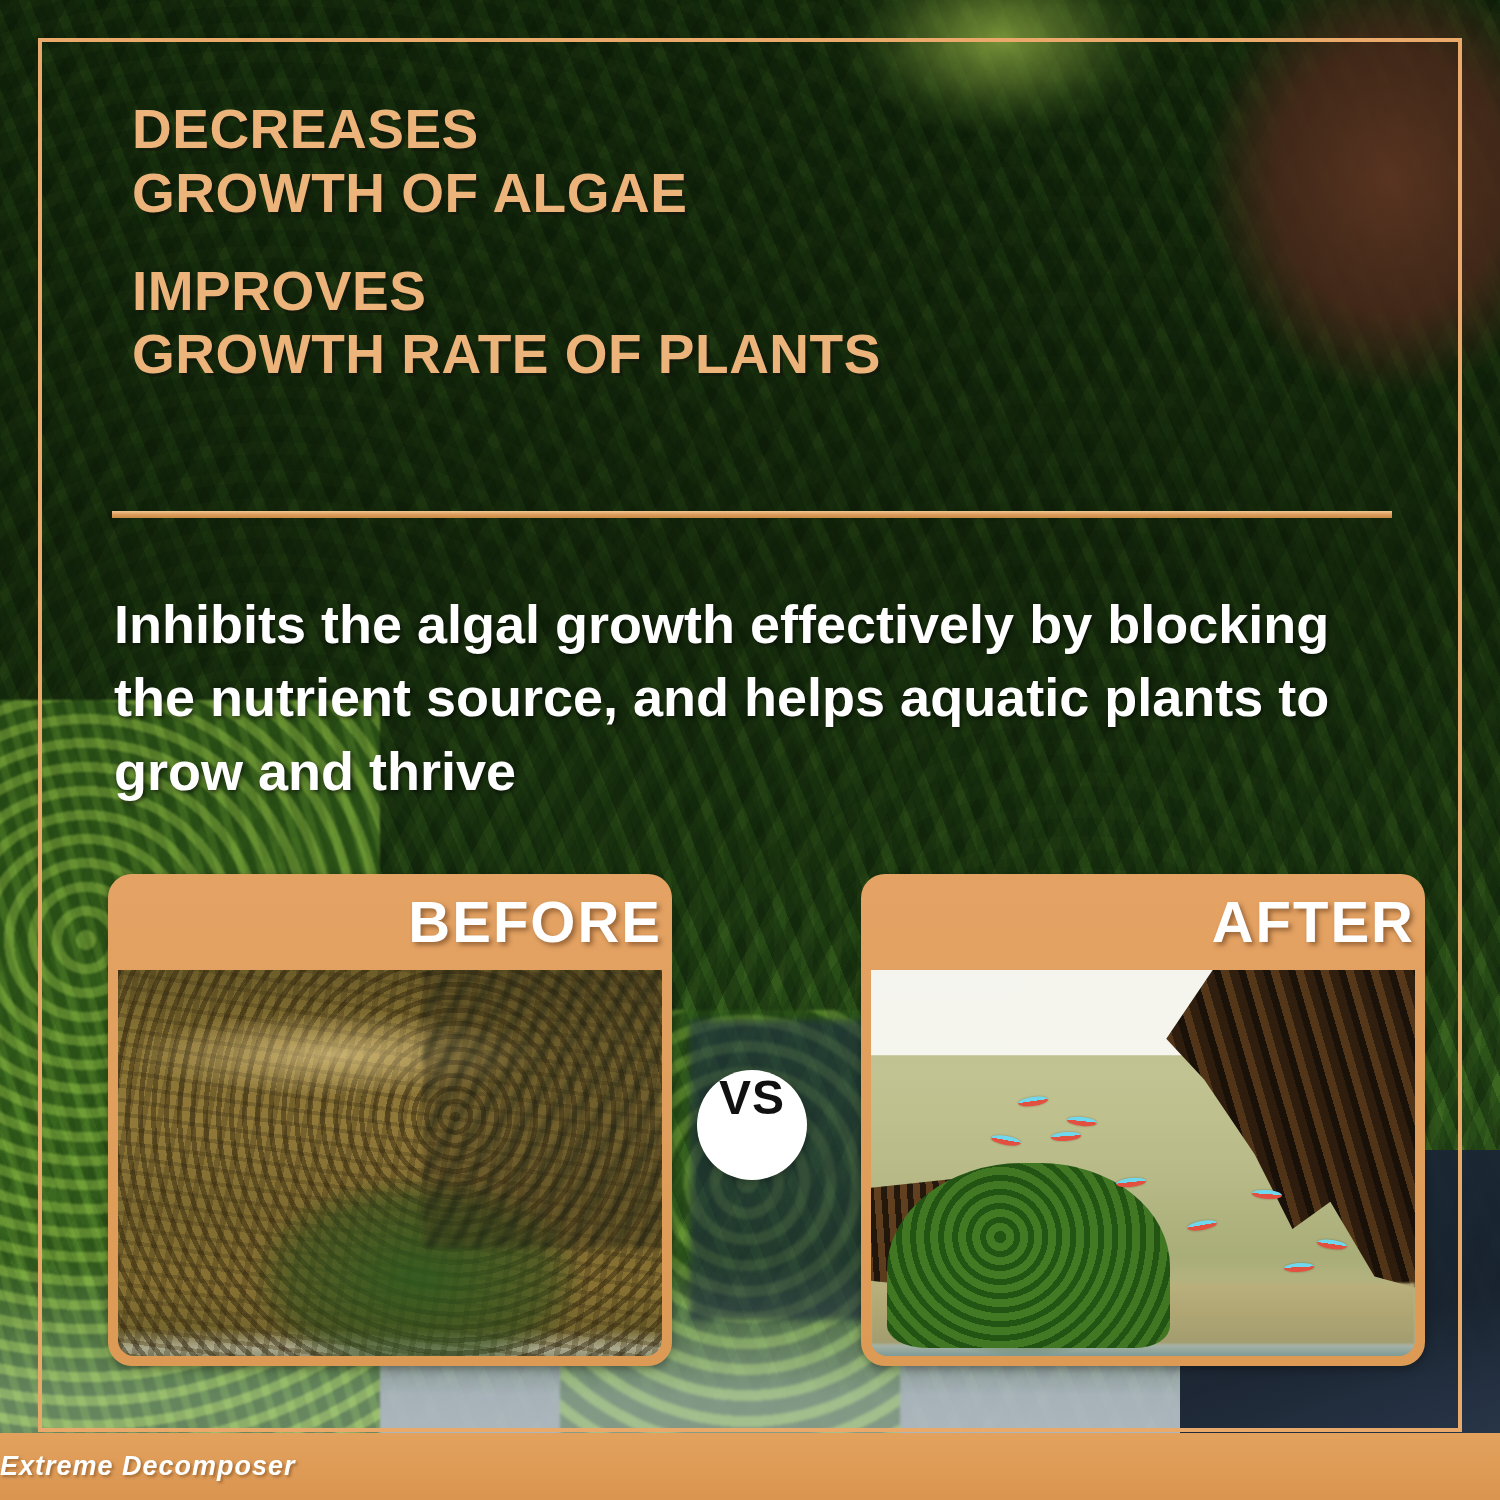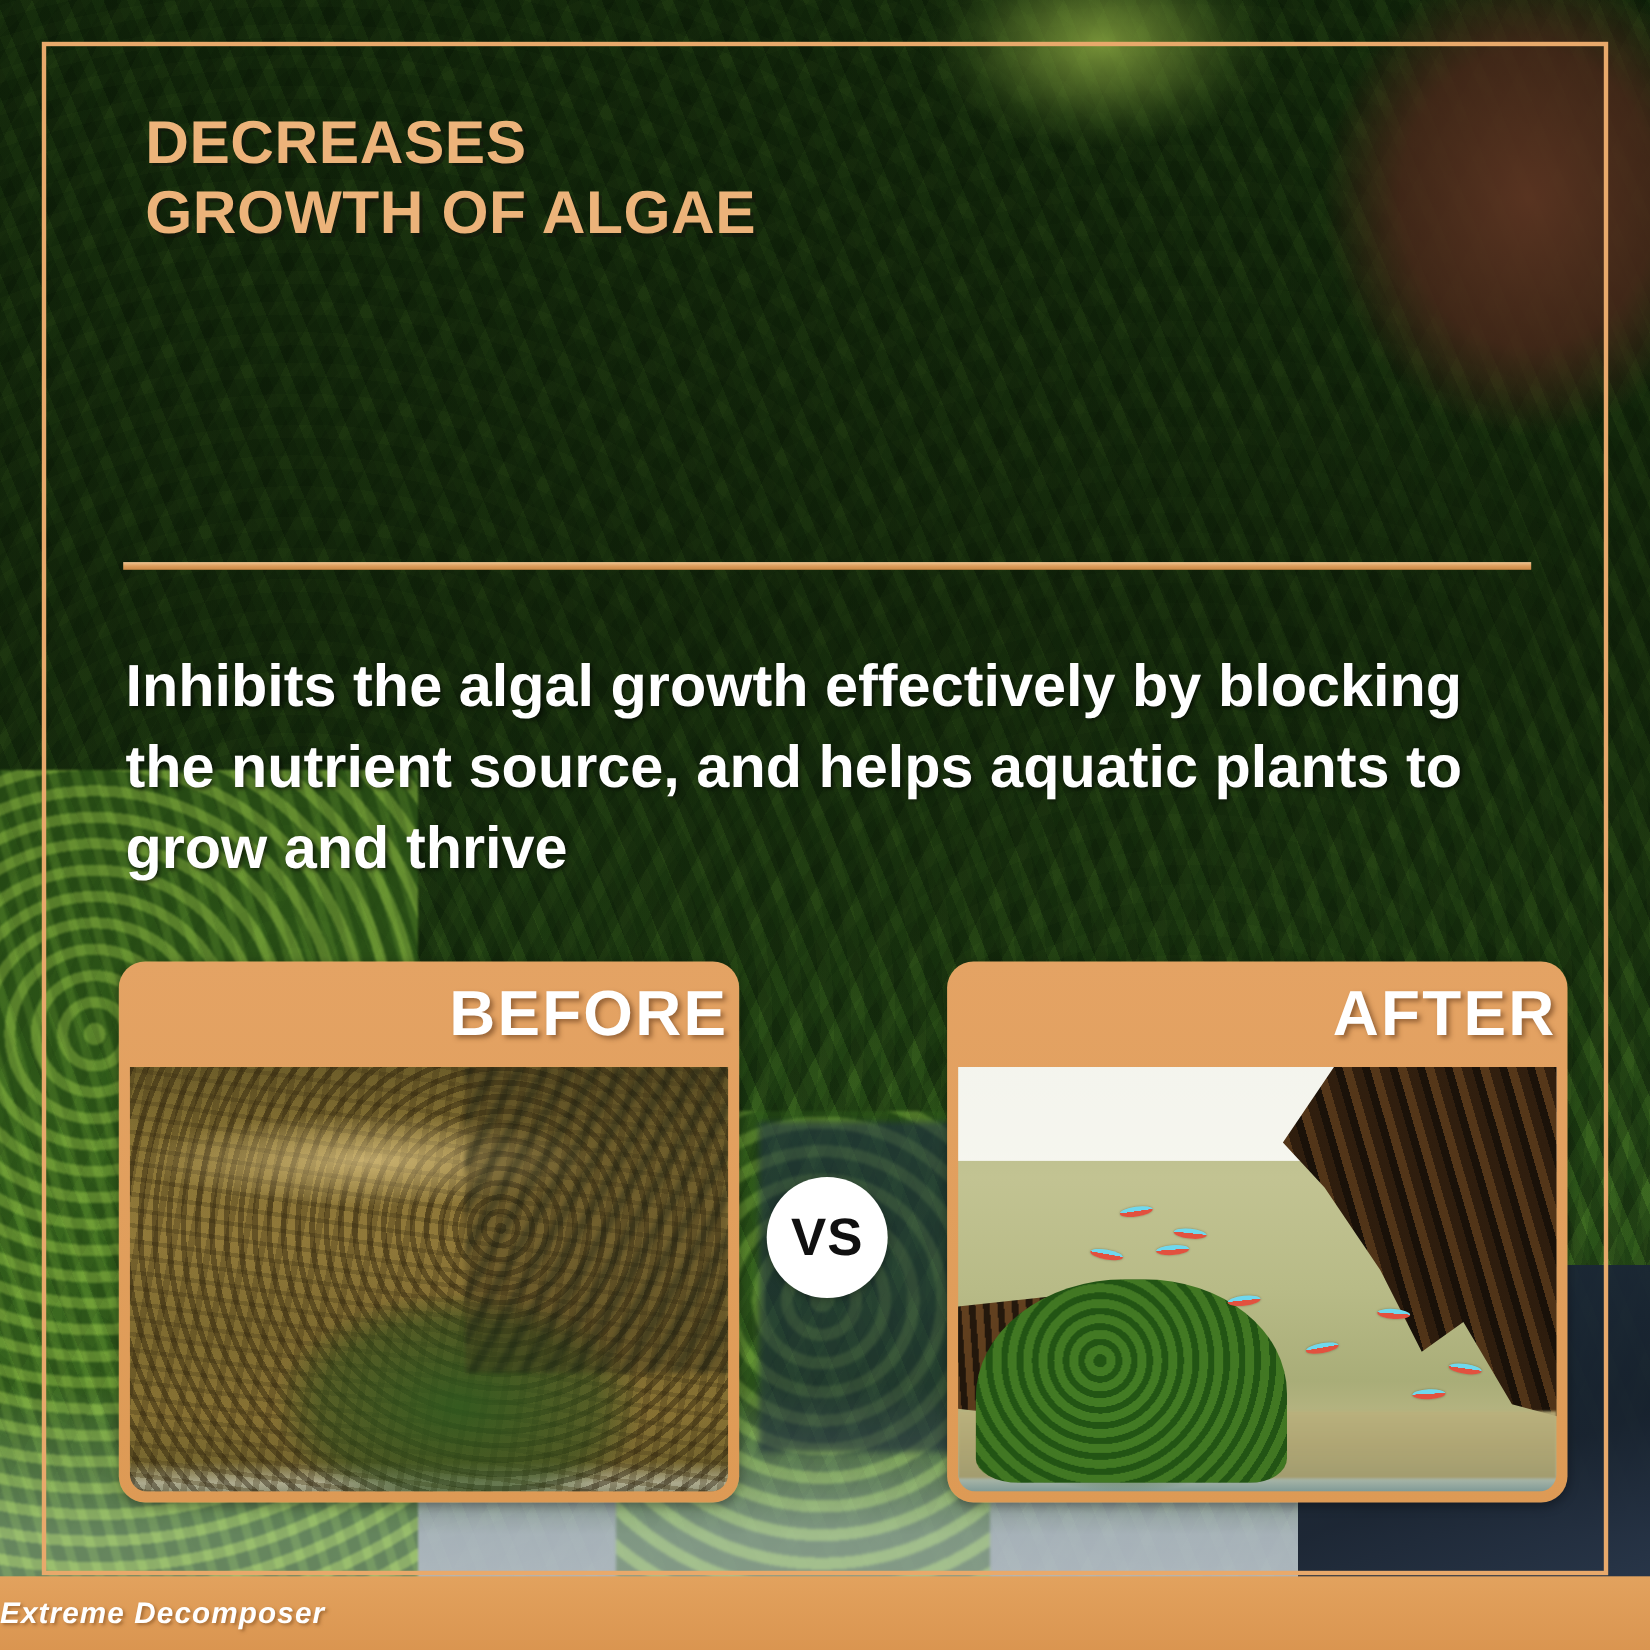--- a/index.html
+++ b/index.html
@@ -229,21 +229,21 @@
   }
 
   
   .vs-badge {
     position: absolute;
     left: 697px; top: 1070px;
     width: 110px; height: 110px;
     border-radius: 50%;
     background: #ffffff;
     display: flex;
-    align-items: center;
+    align-items: flex-start;
     justify-content: center;
     font-size: 48px;
     font-weight: bold;
     color: #101010;
     letter-spacing: 1px;
     box-shadow: 0 2px 8px rgba(0,0,0,0.3);
   }
 
   
   .footer {
@@ -274,20 +274,24 @@
   <div class="bg-clump2"></div>
   <div class="bg-dark-panel"></div>
   <div class="bg-dark-panel2"></div>
 
   <div class="frame"></div>
 
   <div class="headline">
     <div class="headline-group">
       <div class="headline-line">DECREASES</div>
       <div class="headline-line">GROWTH OF ALGAE</div>
+    </div>
+    <div class="headline-group">
+      <div class="headline-line">IMPROVES</div>
+      <div class="headline-line">GROWTH RATE OF PLANTS</div>
     </div>
   </div>
 
   <div class="divider"></div>
 
   <div class="body-copy">Inhibits the algal growth effectively by blocking the nutrient source, and helps aquatic plants to grow and thrive</div>
 
   <div class="panel panel-before">
     <div class="panel-title">BEFORE</div>
     <div class="panel-photo photo-before"></div>

